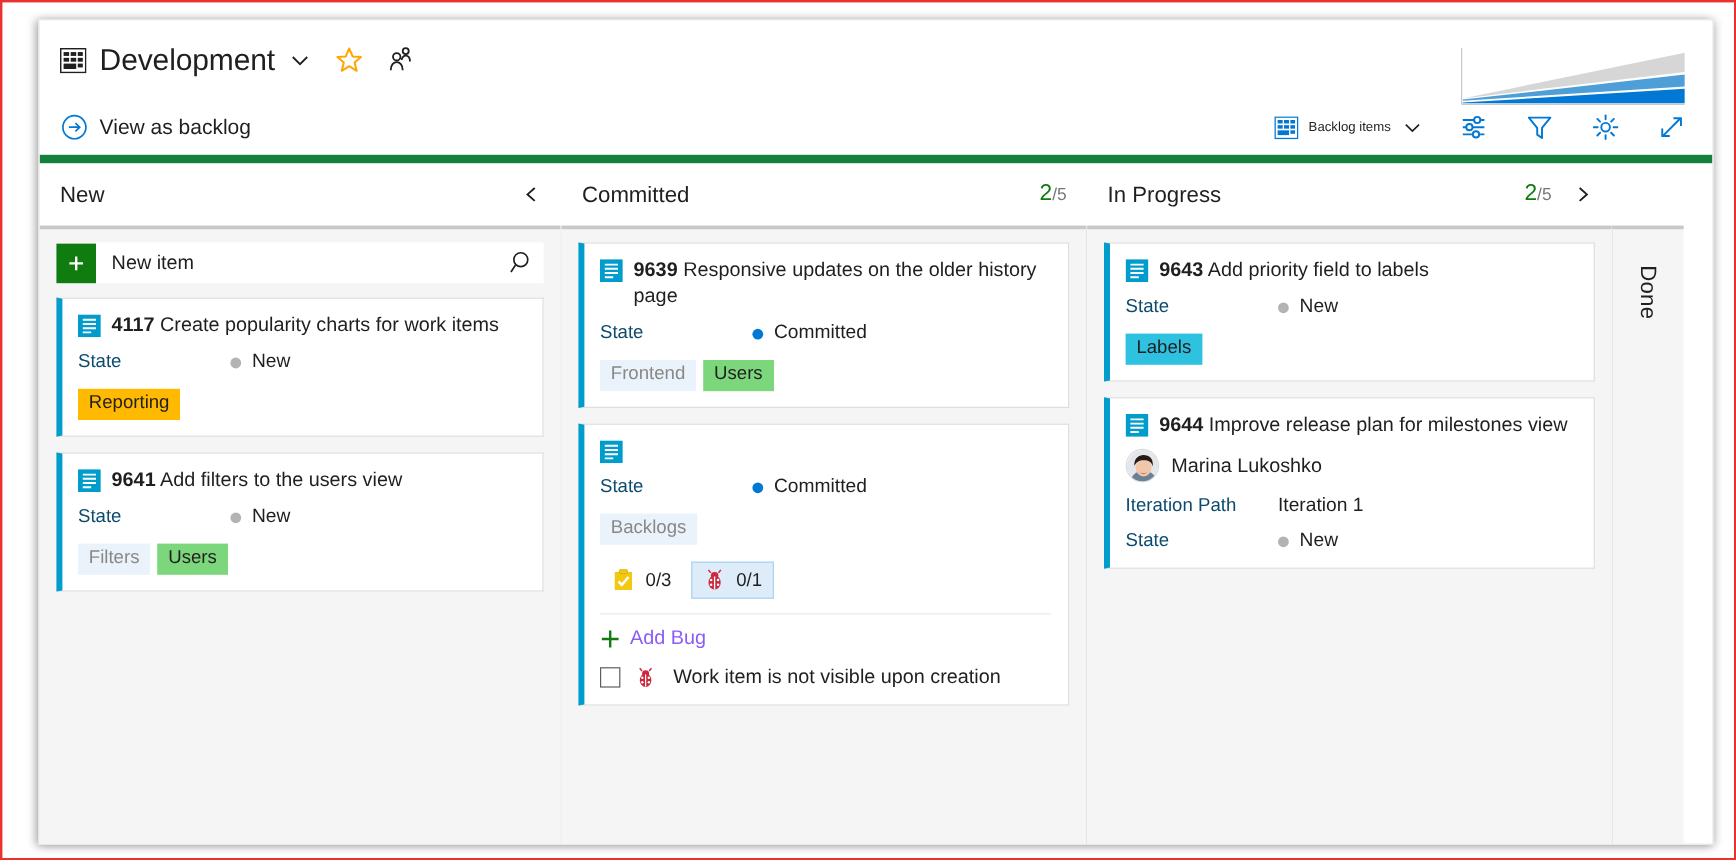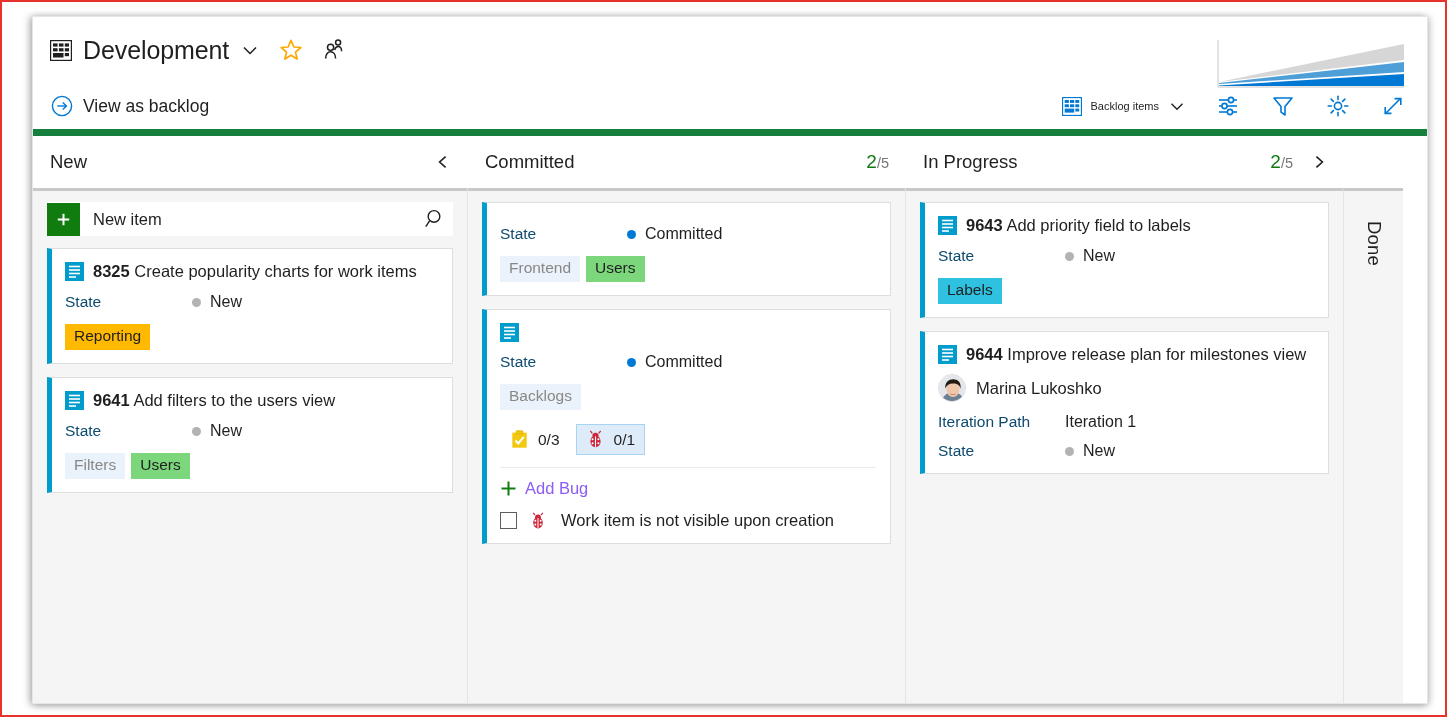--- a/index.html
+++ b/index.html
@@ -333,21 +333,21 @@
                 <svg viewBox="0 0 19 19" width="19" height="19">
                   <rect x="0" y="0" width="19" height="19" fill="#009ccc"></rect>
                   <g stroke="#ffffff" stroke-width="1.6">
                     <line x1="4" y1="4.5" x2="15" y2="4.5"></line>
                     <line x1="4" y1="8.0" x2="15" y2="8.0"></line>
                     <line x1="4" y1="11.5" x2="15" y2="11.5"></line>
                     <line x1="4" y1="15.0" x2="11" y2="15.0"></line>
                   </g>
                 </svg>
               </span>
-              <span class="card-title"><b class="card-id">8325</b> <span>Create popularity charts for work items</span></span>
+              <span class="card-title"><b class="card-id">4117</b> <span>Create popularity charts for work items</span></span>
             </div>
             <div class="fld-row">
               <span class="fld-lbl">State</span>
               <span class="fld-val">
                 <i class="state-dot" style="background:#b3b3b3"></i>
                 <span>New</span>
               </span>
             </div>
             <div class="tags">
               <span class="tag" style="background:#ffb900;color:#1f1f1f">Reporting</span>
@@ -391,20 +391,34 @@
         <div class="col-head">
           <span class="col-name">Committed</span>
           <div class="col-right">
             <span class="wip-cur">2</span>
             <span class="wip-max">/5</span>
           </div>
         </div>
         <div class="col-body">
 
           <div class="card">
+            <div class="card-title-row">
+              <span class="wi-ico">
+                <svg viewBox="0 0 19 19" width="19" height="19">
+                  <rect x="0" y="0" width="19" height="19" fill="#009ccc"></rect>
+                  <g stroke="#ffffff" stroke-width="1.6">
+                    <line x1="4" y1="4.5" x2="15" y2="4.5"></line>
+                    <line x1="4" y1="8.0" x2="15" y2="8.0"></line>
+                    <line x1="4" y1="11.5" x2="15" y2="11.5"></line>
+                    <line x1="4" y1="15.0" x2="11" y2="15.0"></line>
+                  </g>
+                </svg>
+              </span>
+              <span class="card-title"><b class="card-id">9639</b> <span>Responsive updates on the older history page</span></span>
+            </div>
             <div class="fld-row">
               <span class="fld-lbl">State</span>
               <span class="fld-val">
                 <i class="state-dot" style="background:#0078d4"></i>
                 <span>Committed</span>
               </span>
             </div>
             <div class="tags">
               <span class="tag" style="background:#eaf2fb;color:#8a8886">Frontend</span>
               <span class="tag" style="background:#7cd67c;color:#1f1f1f">Users</span>

